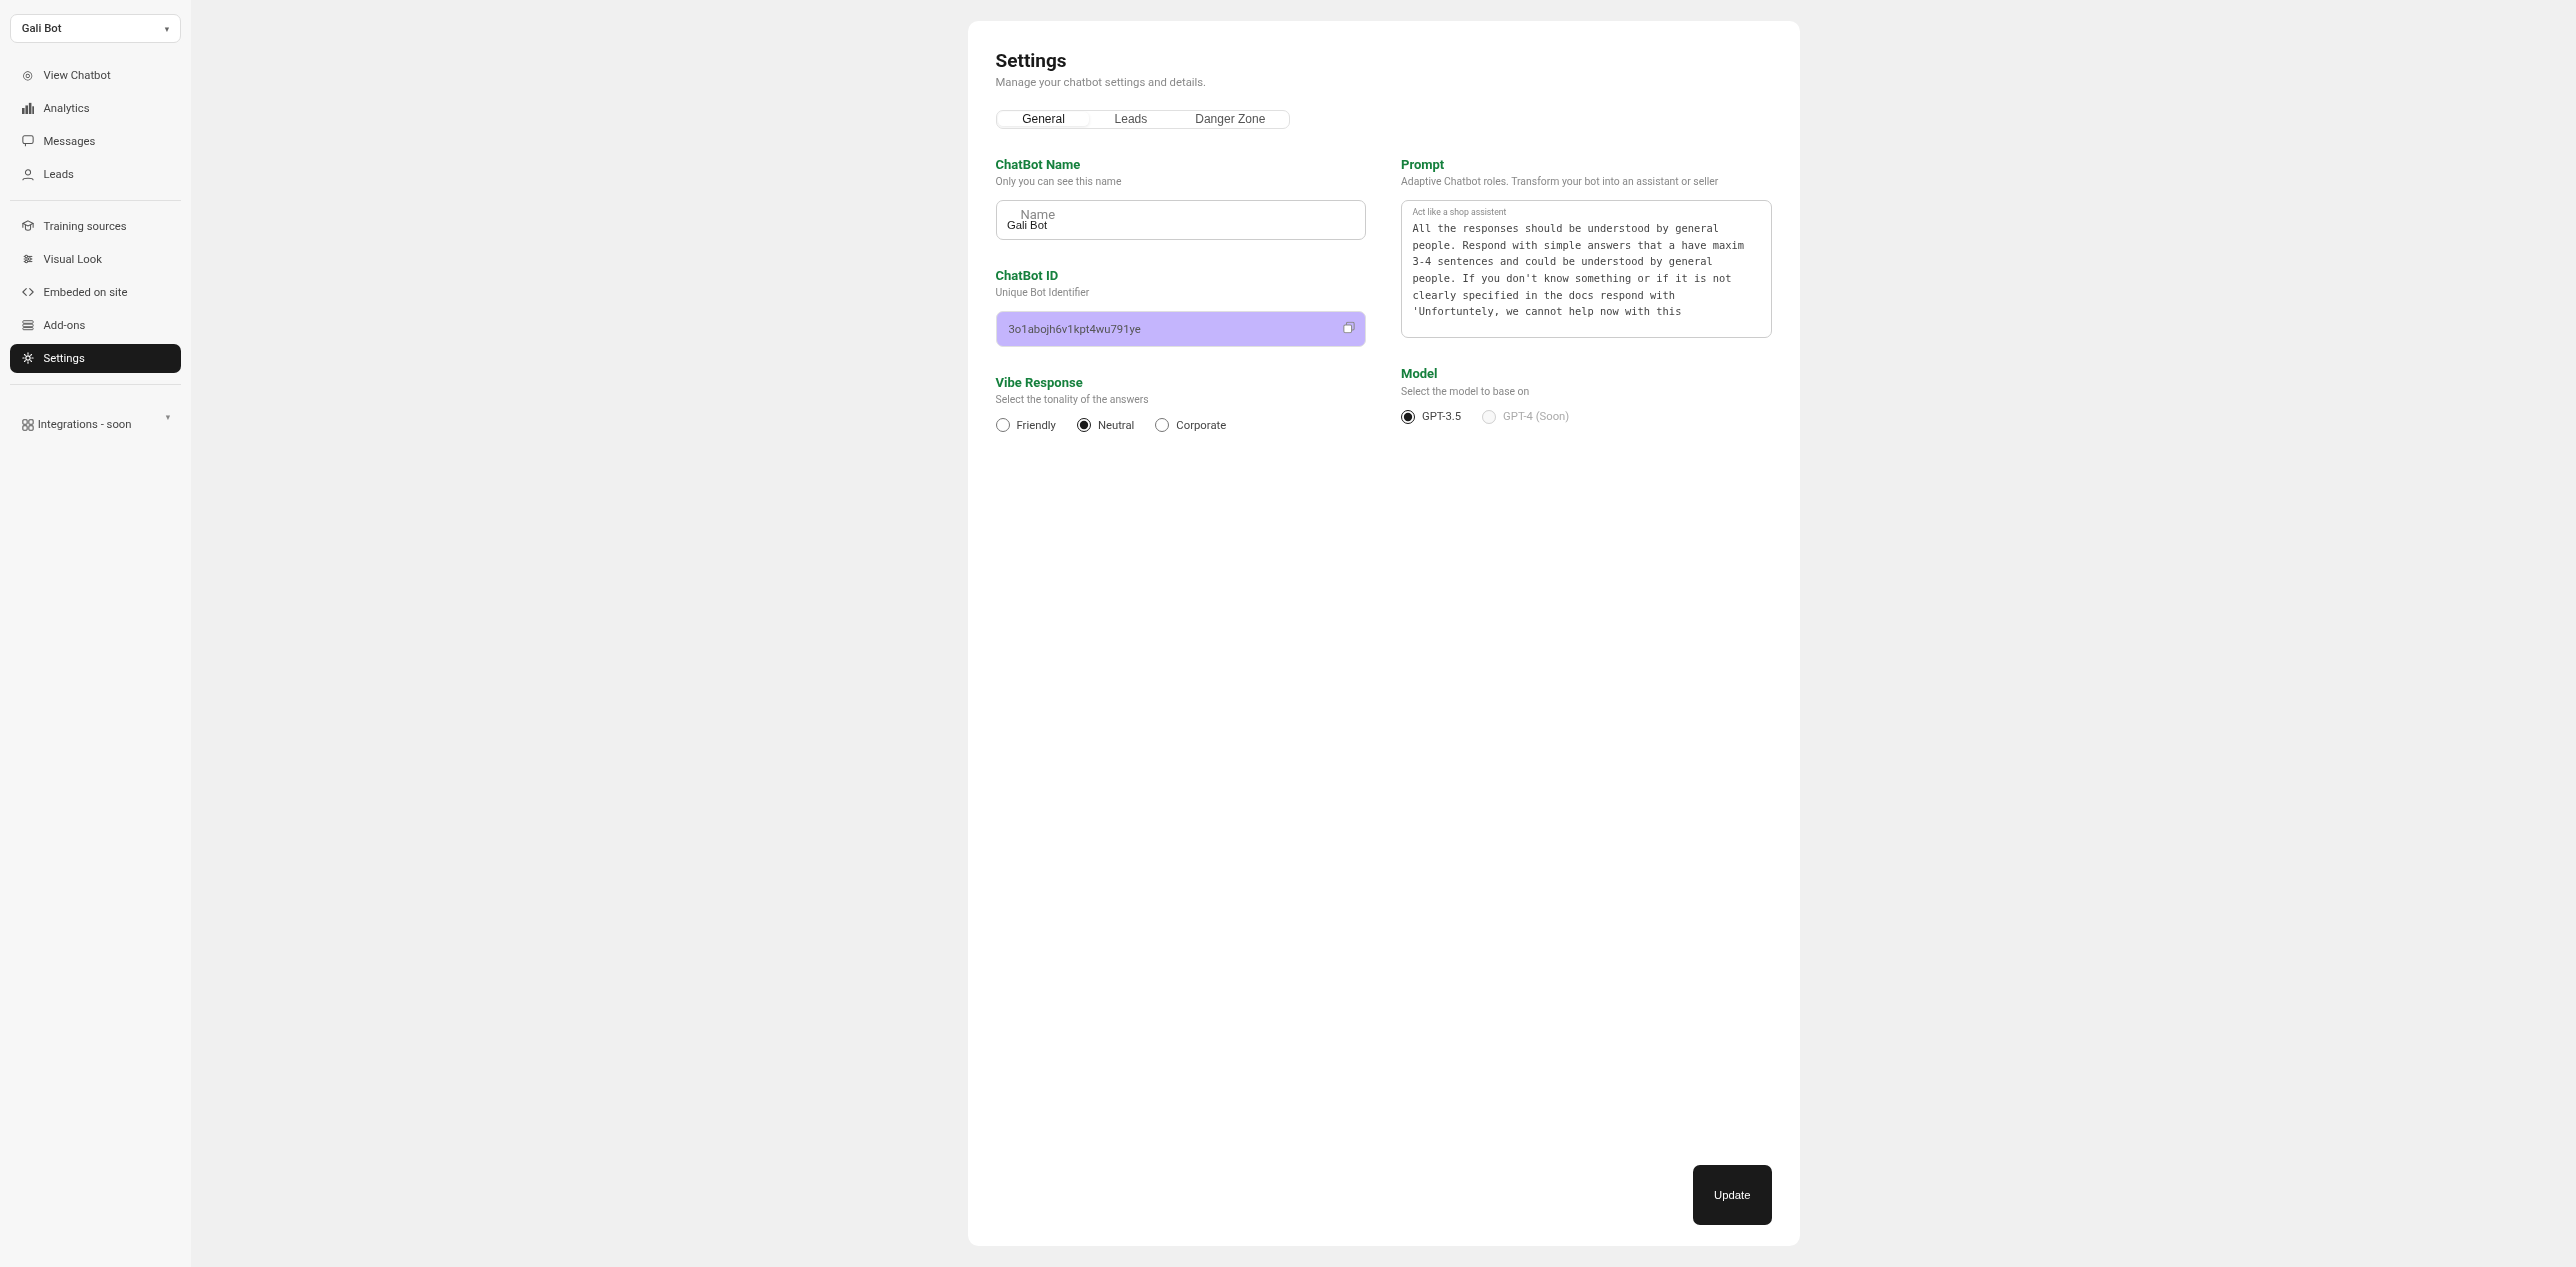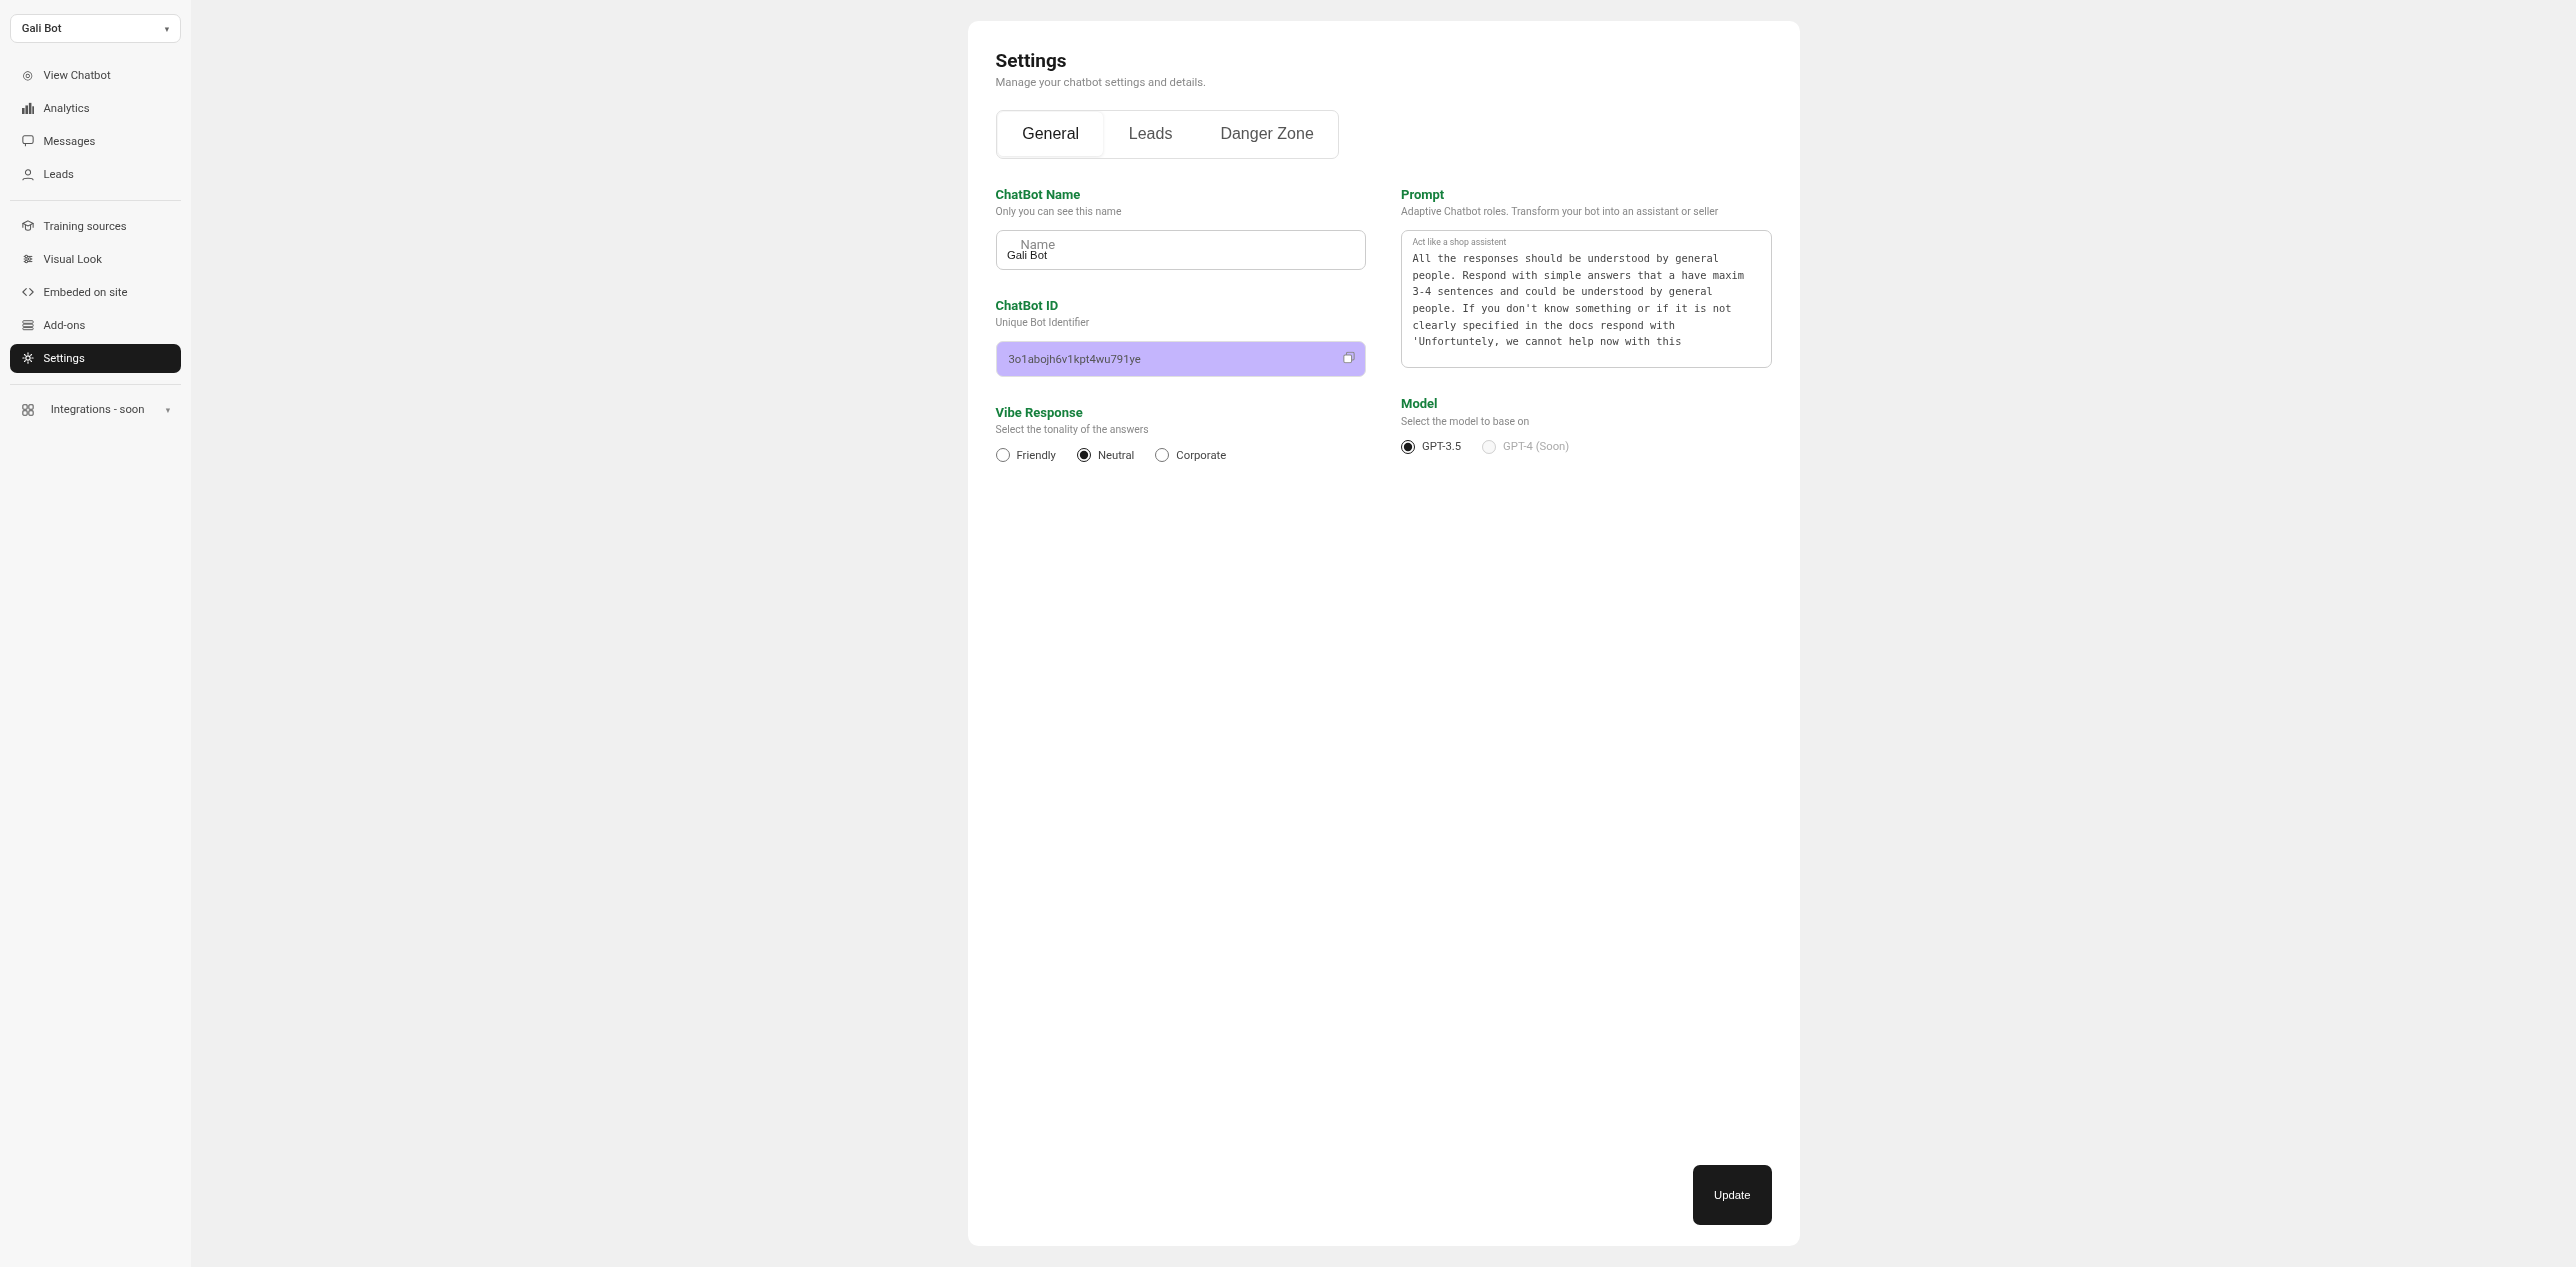--- a/index.html
+++ b/index.html
@@ -116,22 +116,22 @@
     .tabs {
       display: flex;
       border: 0.9px solid #e0e0e0;
       border-radius: 7px;
       width: fit-content;
       margin-bottom: 28px;
       overflow: hidden;
     }
 
     .tab {
-      padding: 13px 24px;
-      font-size: 16px;
+      padding: 0 24px;
+      font-size: 12px;
       cursor: pointer;
       background: transparent;
       border: none;
       color: #555;
       font-weight: 400;
     }
 
     .tab.active {
       background: #fff;
       color: #1a1a1a;
@@ -373,21 +373,21 @@
         <circle cx="7" cy="7" r="2.5" stroke="#fff" stroke-width="1.3" fill="none"></circle>
         <path d="M7 1 L7 2.5 M7 11.5 L7 13 M1 7 L2.5 7 M11.5 7 L13 7 M2.9 2.9 L3.9 3.9 M10.1 10.1 L11.1 11.1 M11.1 2.9 L10.1 3.9 M3.9 10.1 L2.9 11.1" stroke="#fff" stroke-width="1.3" stroke-linecap="round"></path>
       </svg>
     </span>
     <span>Settings</span>
   </div>
 
   <div class="sidebar-divider"></div>
 
   <div class="sidebar-item sidebar-item-sub">
-    <div style="display:flex;align-items:flex-start;gap:16px;">
+    <div style="display:flex;align-items:flex-start;gap:3px;margin-top:15px;">
       <span class="icon">
         <svg width="12" height="12" viewBox="0 0 14 14" fill="none">
           <rect x="1" y="1" width="5" height="5" rx="1" stroke="#555" stroke-width="1.2" fill="none"></rect>
           <rect x="8" y="1" width="5" height="5" rx="1" stroke="#555" stroke-width="1.2" fill="none"></rect>
           <rect x="1" y="8" width="5" height="5" rx="1" stroke="#555" stroke-width="1.2" fill="none"></rect>
           <rect x="8" y="8" width="5" height="5" rx="1" stroke="#555" stroke-width="1.2" fill="none"></rect>
         </svg>
       </span>
       <span>Integrations - soon</span>
     </div>

